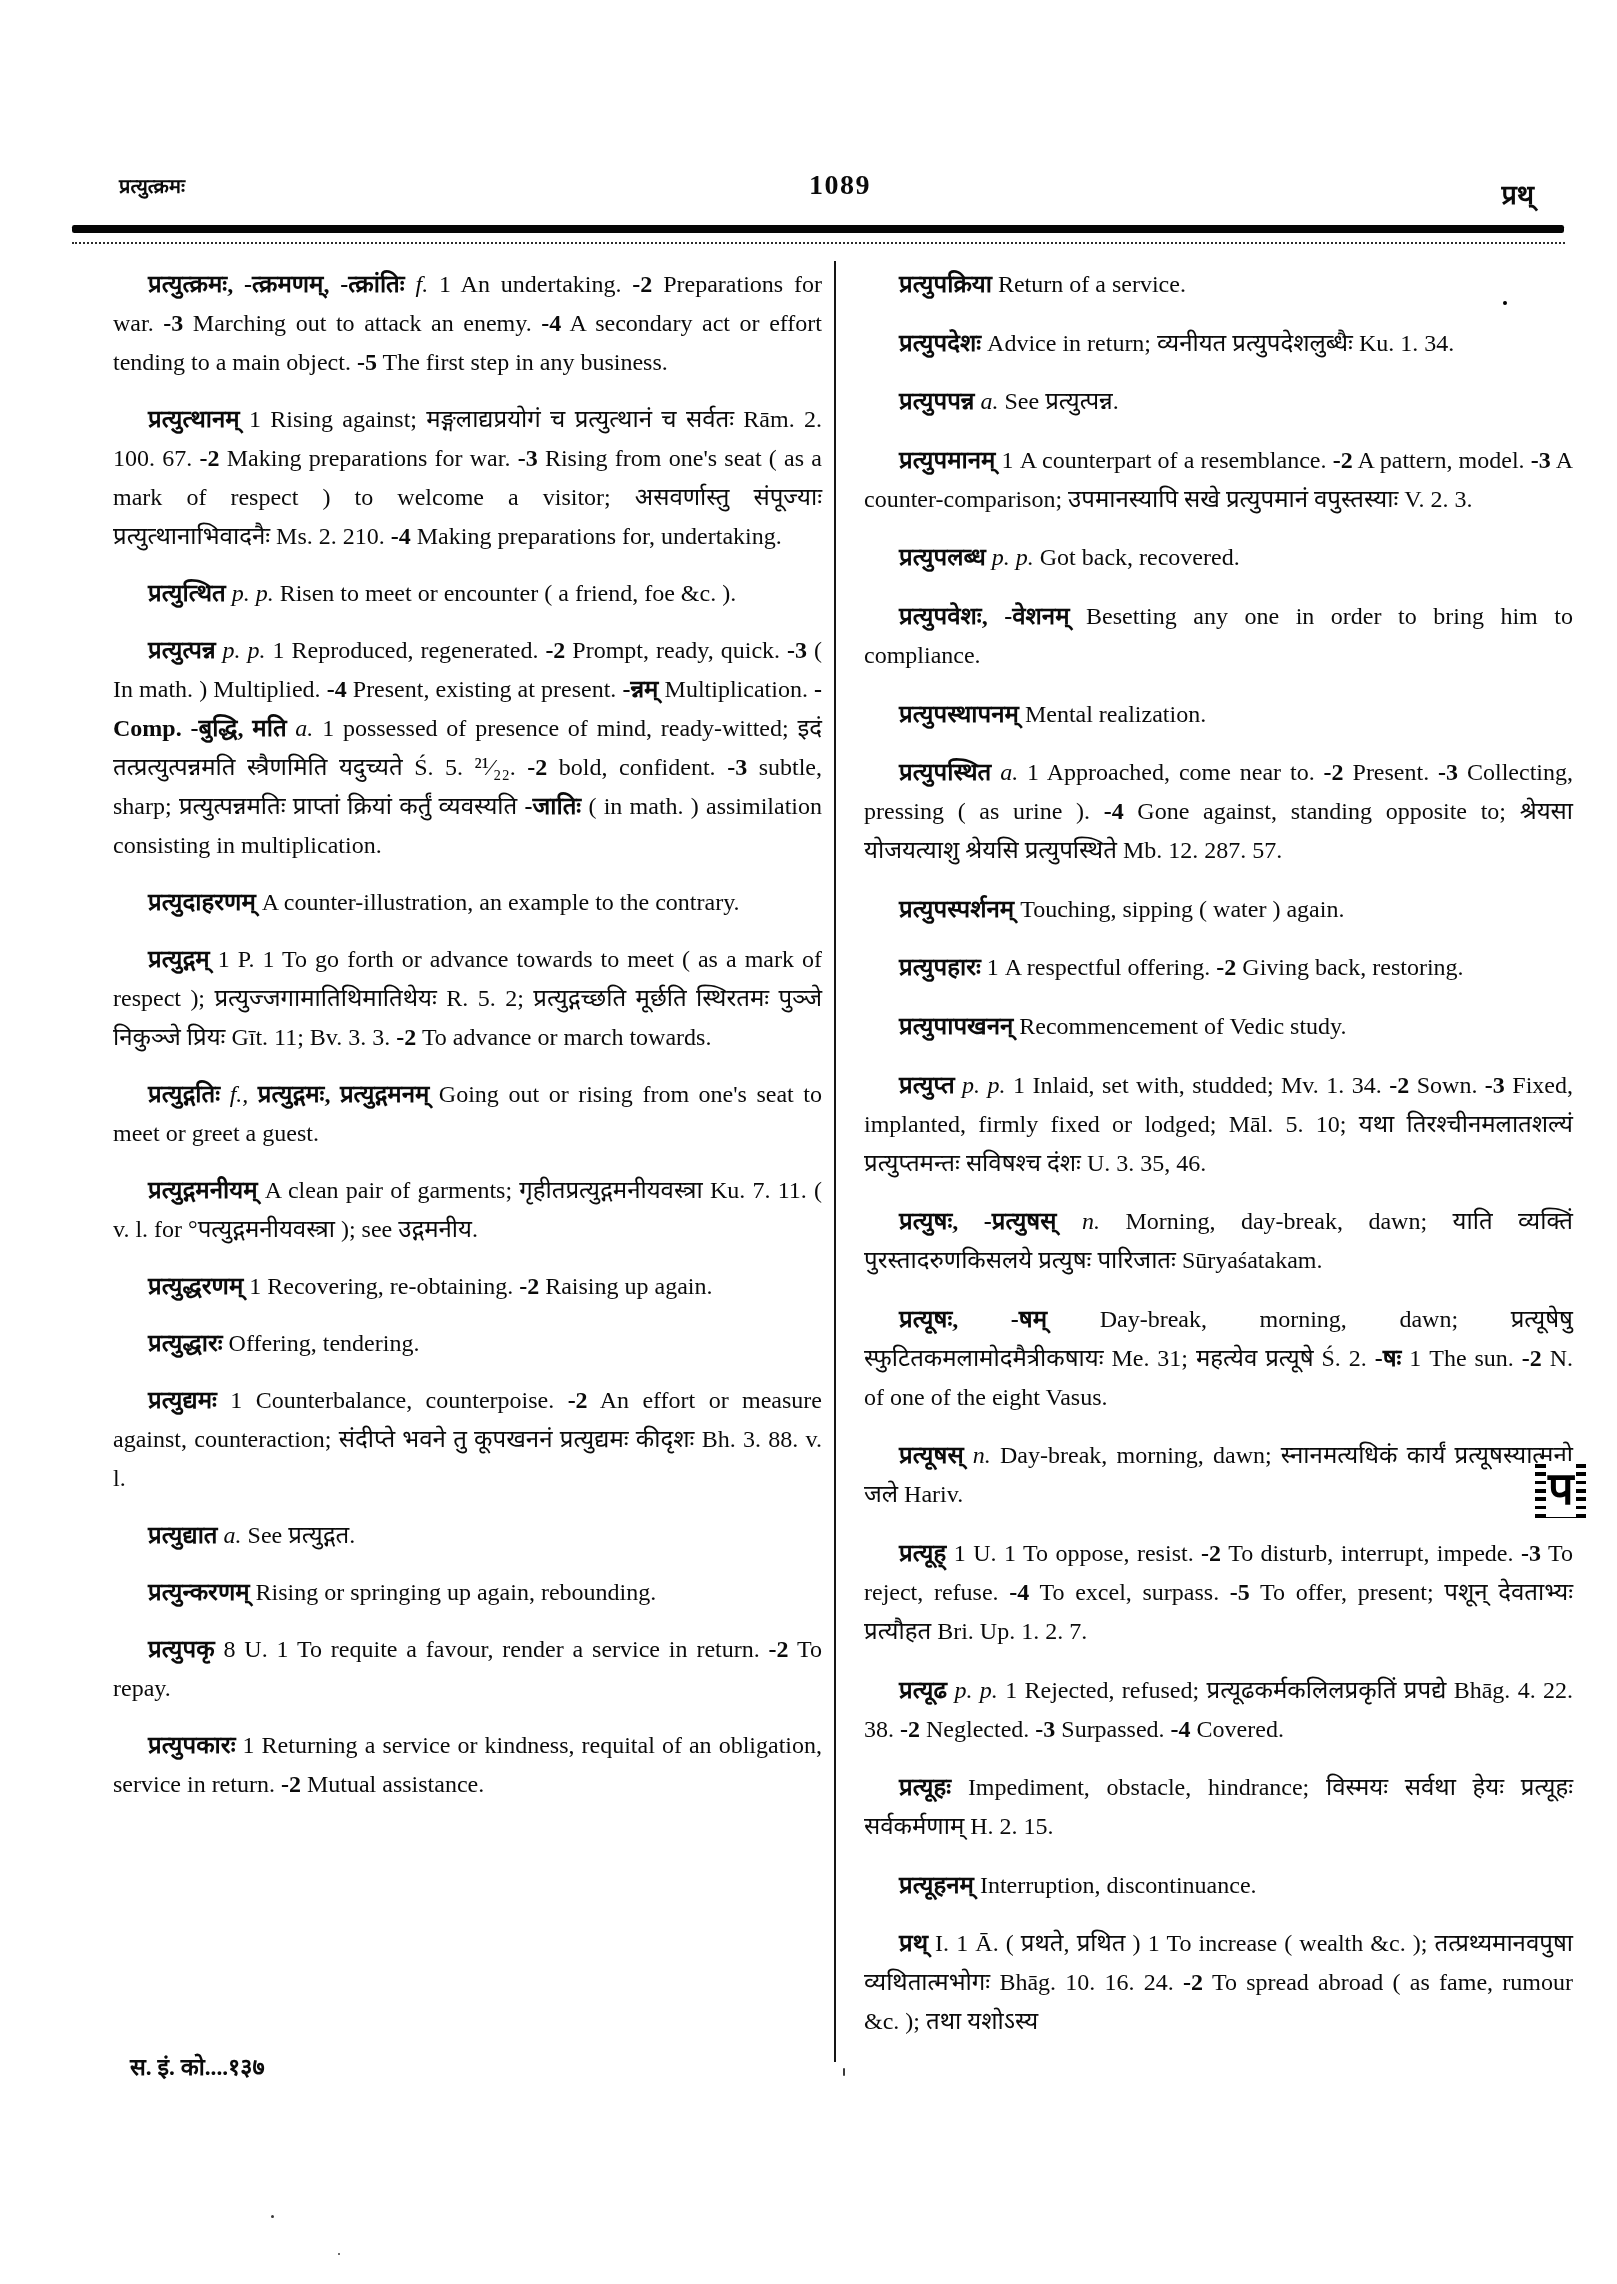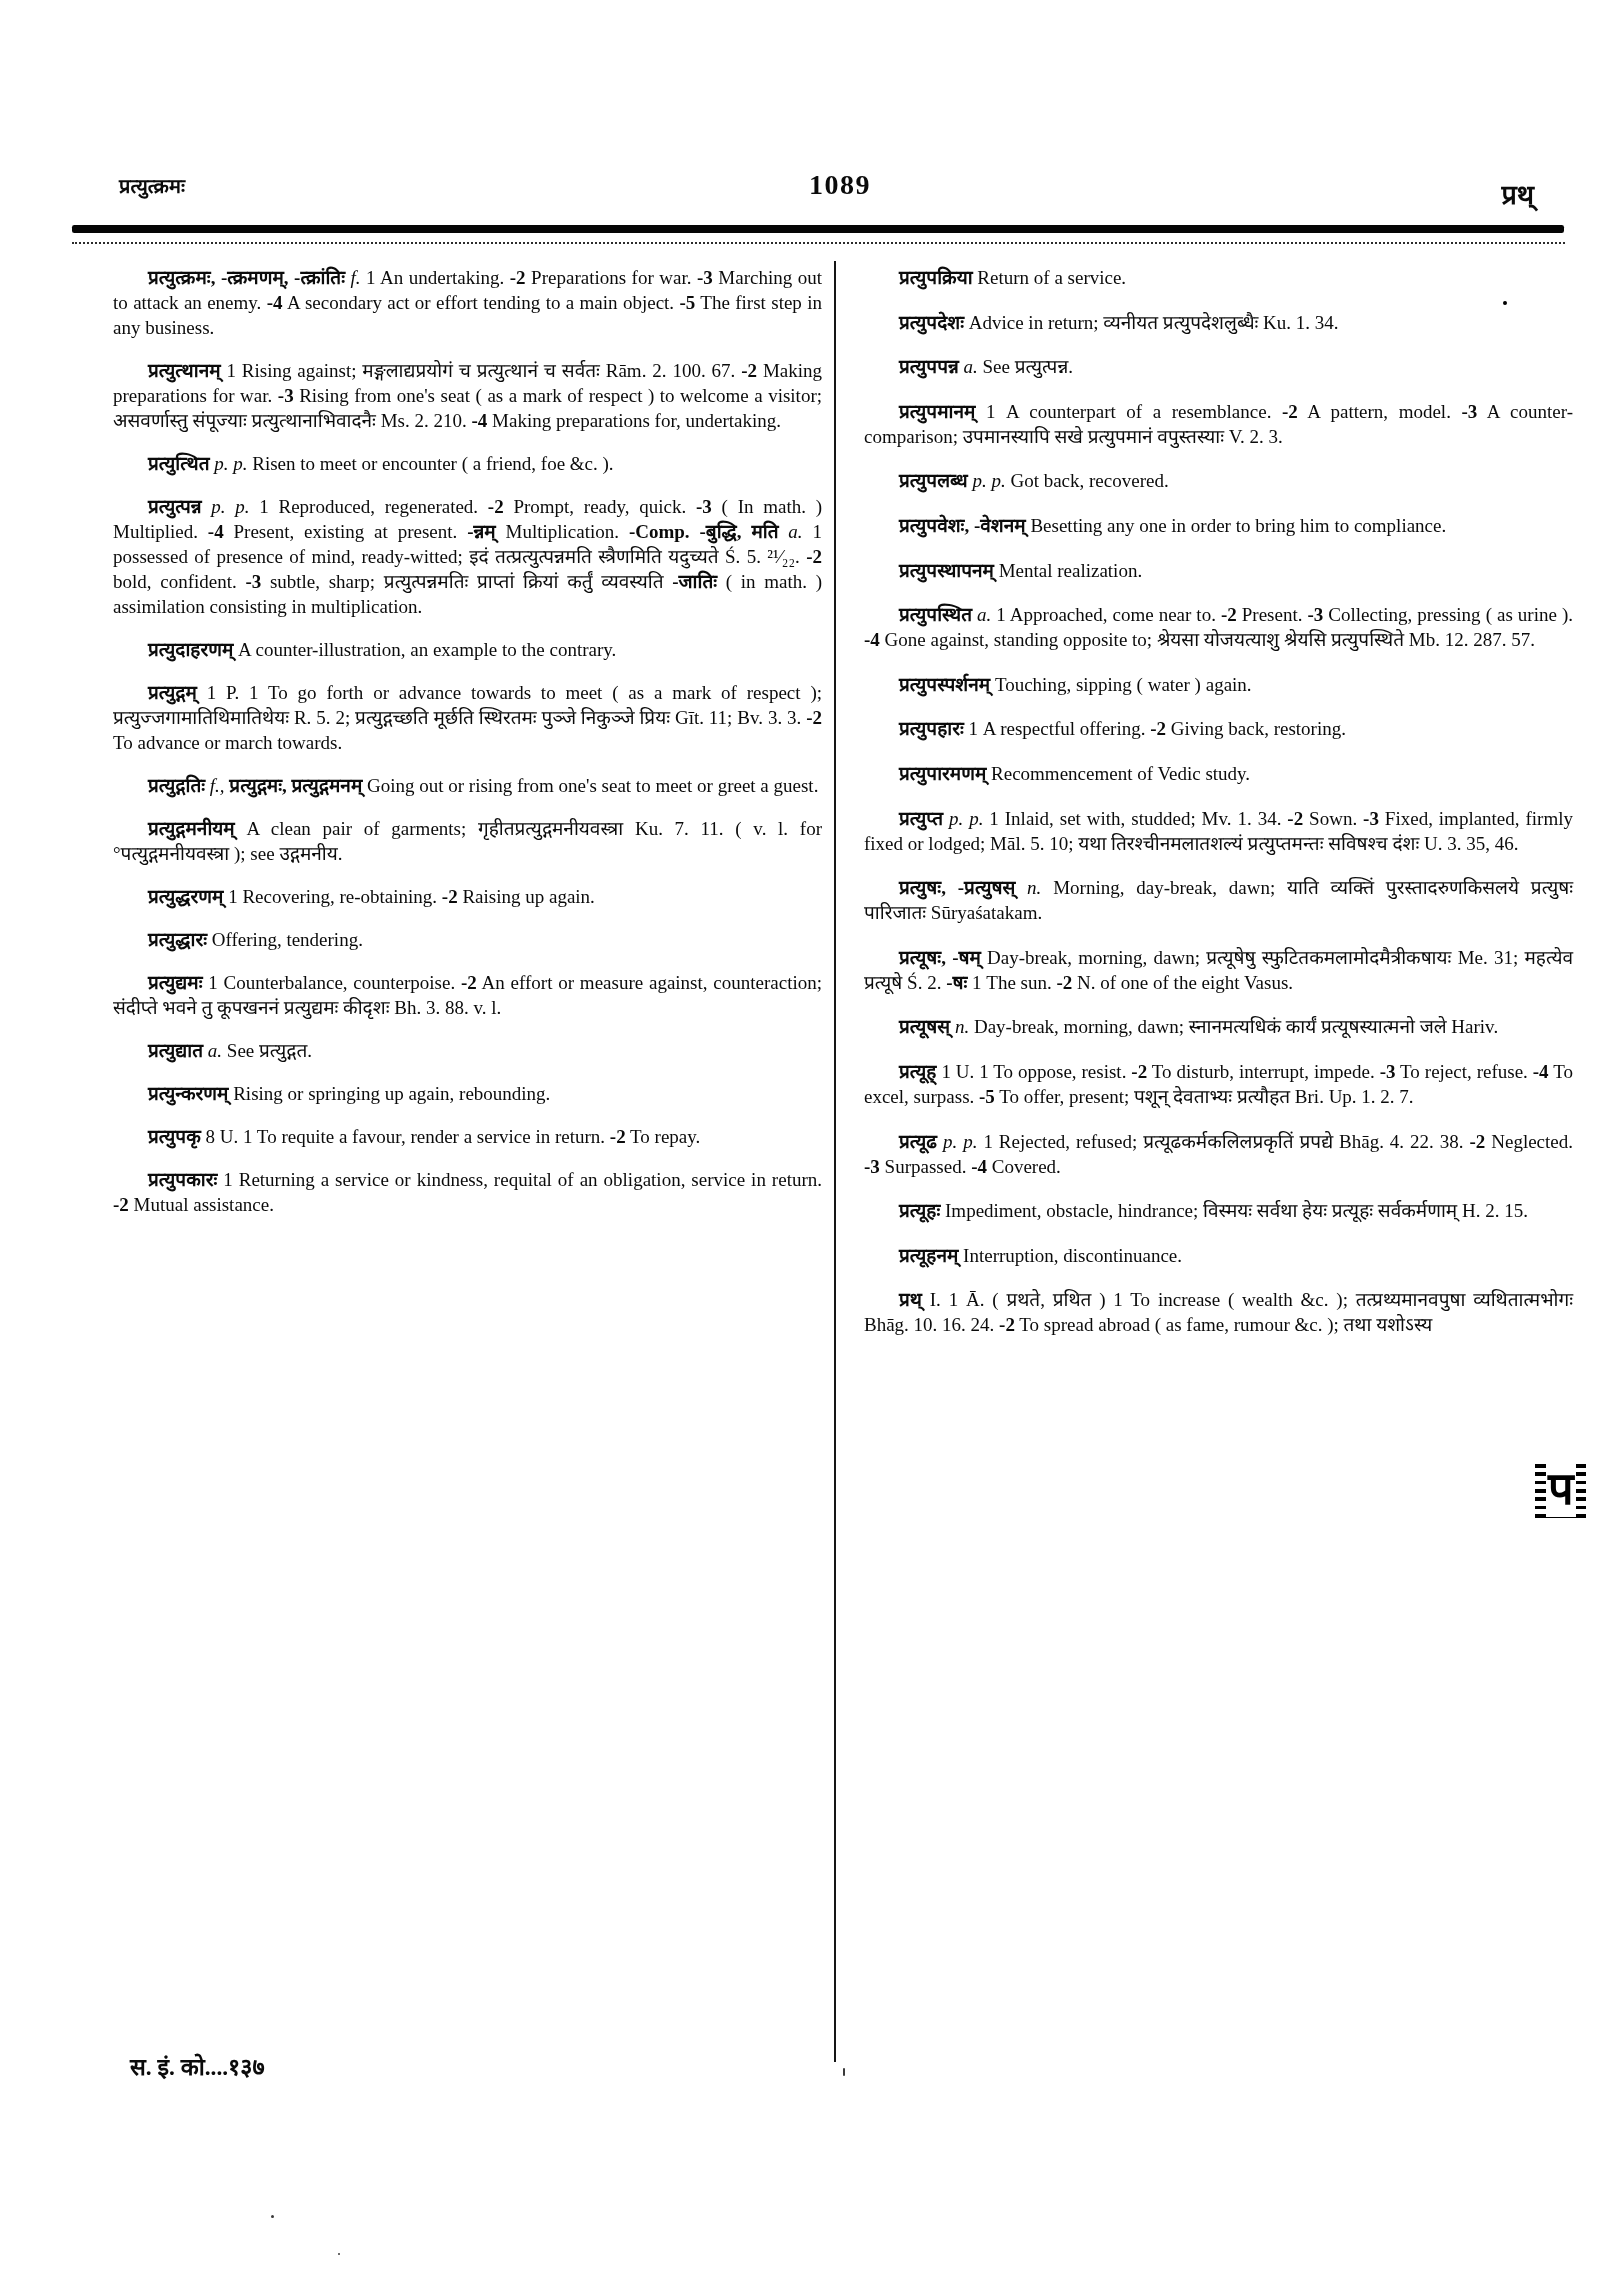--- a/index.html
+++ b/index.html
@@ -9,21 +9,21 @@
     font-family:"Liberation Serif","DejaVu Serif",serif;color:#0b0b0b;
     -webkit-font-smoothing:antialiased;
   }
   .hdr-left{position:absolute;left:119px;top:172px;font-size:20px;font-weight:bold;}
   .hdr-num{position:absolute;left:765px;top:169px;width:106px;text-align:right;font-size:28px;font-weight:bold;letter-spacing:1.5px;}
   .hdr-right{position:absolute;right:83px;top:175px;font-size:27px;font-weight:bold;}
   .hdr-dot{position:absolute;left:1503px;top:301px;width:3.8px;height:3.8px;background:#000;border-radius:50%;}
   .rule-thick{position:absolute;left:72px;top:225px;width:1492px;height:8.3px;background:#050505;border-radius:2.3px;}
   .rule-dotted{position:absolute;left:72px;top:242px;width:1493px;height:0;border-top:2.3px dotted #2c2c2c;}
   .divider{position:absolute;left:834px;top:261px;width:2.3px;height:1801px;background:#151515;}
-  .col{position:absolute;top:265px;width:709px;text-align:justify;font-size:19px;line-height:25px;}
+  .col{position:absolute;top:265px;width:709px;text-align:justify;font-size:24px;line-height:39px;}
   .col-left{left:113px;}
   .col-right{left:864px;font-family:Liberation Serif, serif;}
   .col p{margin:0 0 18px;text-indent:35px;}
   .col-right p{margin-bottom:19.6px;}
   .hw{font-weight:bold;}
   .it{font-style:italic;}
   b.sense{font-weight:bold;}
   .footer-sig{position:absolute;left:130px;top:2050px;font-size:23.4px;font-weight:bold;}
   .tab{position:absolute;left:1535px;top:1464px;width:51px;height:54px;
        background:repeating-linear-gradient(to bottom,#000 0 3.8px,#fff 3.8px 8.3px);}
@@ -68,21 +68,21 @@
     <p><span class="hw">प्रत्युपक्रिया</span> Return of a service.</p>
     <p><span class="hw">प्रत्युपदेशः</span> Advice in return; व्यनीयत प्रत्युपदेशलुब्धैः Ku. 1. 34.</p>
     <p><span class="hw">प्रत्युपपन्न</span><span class="it"> a.</span> See प्रत्युत्पन्न.</p>
     <p><span class="hw">प्रत्युपमानम्</span> 1 A counterpart of a resemblance. <b class="sense">-2</b> A pattern, model. <b class="sense">-3</b> A counter-comparison; उपमानस्यापि सखे प्रत्युपमानं वपुस्तस्याः V. 2. 3.</p>
     <p><span class="hw">प्रत्युपलब्ध</span><span class="it"> p. p.</span> Got back, recovered.</p>
     <p><span class="hw">प्रत्युपवेशः, -वेशनम्</span> Besetting any one in order to bring him to compliance.</p>
     <p><span class="hw">प्रत्युपस्थापनम्</span> Mental realization.</p>
     <p><span class="hw">प्रत्युपस्थित</span><span class="it"> a.</span> 1 Approached, come near to. <b class="sense">-2</b> Present. <b class="sense">-3</b> Collecting, pressing ( as urine ). <b class="sense">-4</b> Gone against, standing opposite to; श्रेयसा योजयत्याशु श्रेयसि प्रत्युपस्थिते Mb. 12. 287. 57.</p>
     <p><span class="hw">प्रत्युपस्पर्शनम्</span> Touching, sipping ( water ) again.</p>
     <p><span class="hw">प्रत्युपहारः</span> 1 A respectful offering. <b class="sense">-2</b> Giving back, restoring.</p>
-    <p><span class="hw">प्रत्युपारमणम्</span> Recommencement of Vedic study.</p>
+    <p><span class="hw">प्रत्युपापखनन्</span> Recommencement of Vedic study.</p>
     <p><span class="hw">प्रत्युप्त</span><span class="it"> p. p.</span> 1 Inlaid, set with, studded; Mv. 1. 34. <b class="sense">-2</b> Sown. <b class="sense">-3</b> Fixed, implanted, firmly fixed or lodged; Māl. 5. 10; यथा तिरश्चीनमलातशल्यं प्रत्युप्तमन्तः सविषश्च दंशः U. 3. 35, 46.</p>
     <p><span class="hw">प्रत्युषः, -प्रत्युषस्</span><span class="it"> n.</span> Morning, day-break, dawn; याति व्यक्तिं पुरस्तादरुणकिसलये प्रत्युषः पारिजातः Sūryaśatakam.</p>
     <p><span class="hw">प्रत्यूषः, -षम्</span> Day-break, morning, dawn; प्रत्यूषेषु स्फुटितकमलामोदमैत्रीकषायः Me. 31; महत्येव प्रत्यूषे Ś. 2. <span class="hw">-षः</span> 1 The sun. <b class="sense">-2</b> N. of one of the eight Vasus.</p>
     <p><span class="hw">प्रत्यूषस्</span><span class="it"> n.</span> Day-break, morning, dawn; स्नानमत्यधिकं कार्यं प्रत्यूषस्यात्मनो जले Hariv.</p>
     <p><span class="hw">प्रत्यूह्</span> 1 U. 1 To oppose, resist. <b class="sense">-2</b> To disturb, interrupt, impede. <b class="sense">-3</b> To reject, refuse. <b class="sense">-4</b> To excel, surpass. <b class="sense">-5</b> To offer, present; पशून् देवताभ्यः प्रत्यौहत Bri. Up. 1. 2. 7.</p>
     <p><span class="hw">प्रत्यूढ</span><span class="it"> p. p.</span> 1 Rejected, refused; प्रत्यूढकर्मकलिलप्रकृतिं प्रपद्ये Bhāg. 4. 22. 38. <b class="sense">-2</b> Neglected. <b class="sense">-3</b> Surpassed. <b class="sense">-4</b> Covered.</p>
     <p><span class="hw">प्रत्यूहः</span> Impediment, obstacle, hindrance; विस्मयः सर्वथा हेयः प्रत्यूहः सर्वकर्मणाम् H. 2. 15.</p>
     <p><span class="hw">प्रत्यूहनम्</span> Interruption, discontinuance.</p>
     <p><span class="hw">प्रथ्</span> I. 1 Ā. ( प्रथते, प्रथित ) 1 To increase ( wealth &amp;c. ); तत्प्रथ्यमानवपुषा व्यथितात्मभोगः Bhāg. 10. 16. 24. <b class="sense">-2</b> To spread abroad ( as fame, rumour &amp;c. ); तथा यशोऽस्य</p>
   </div>

